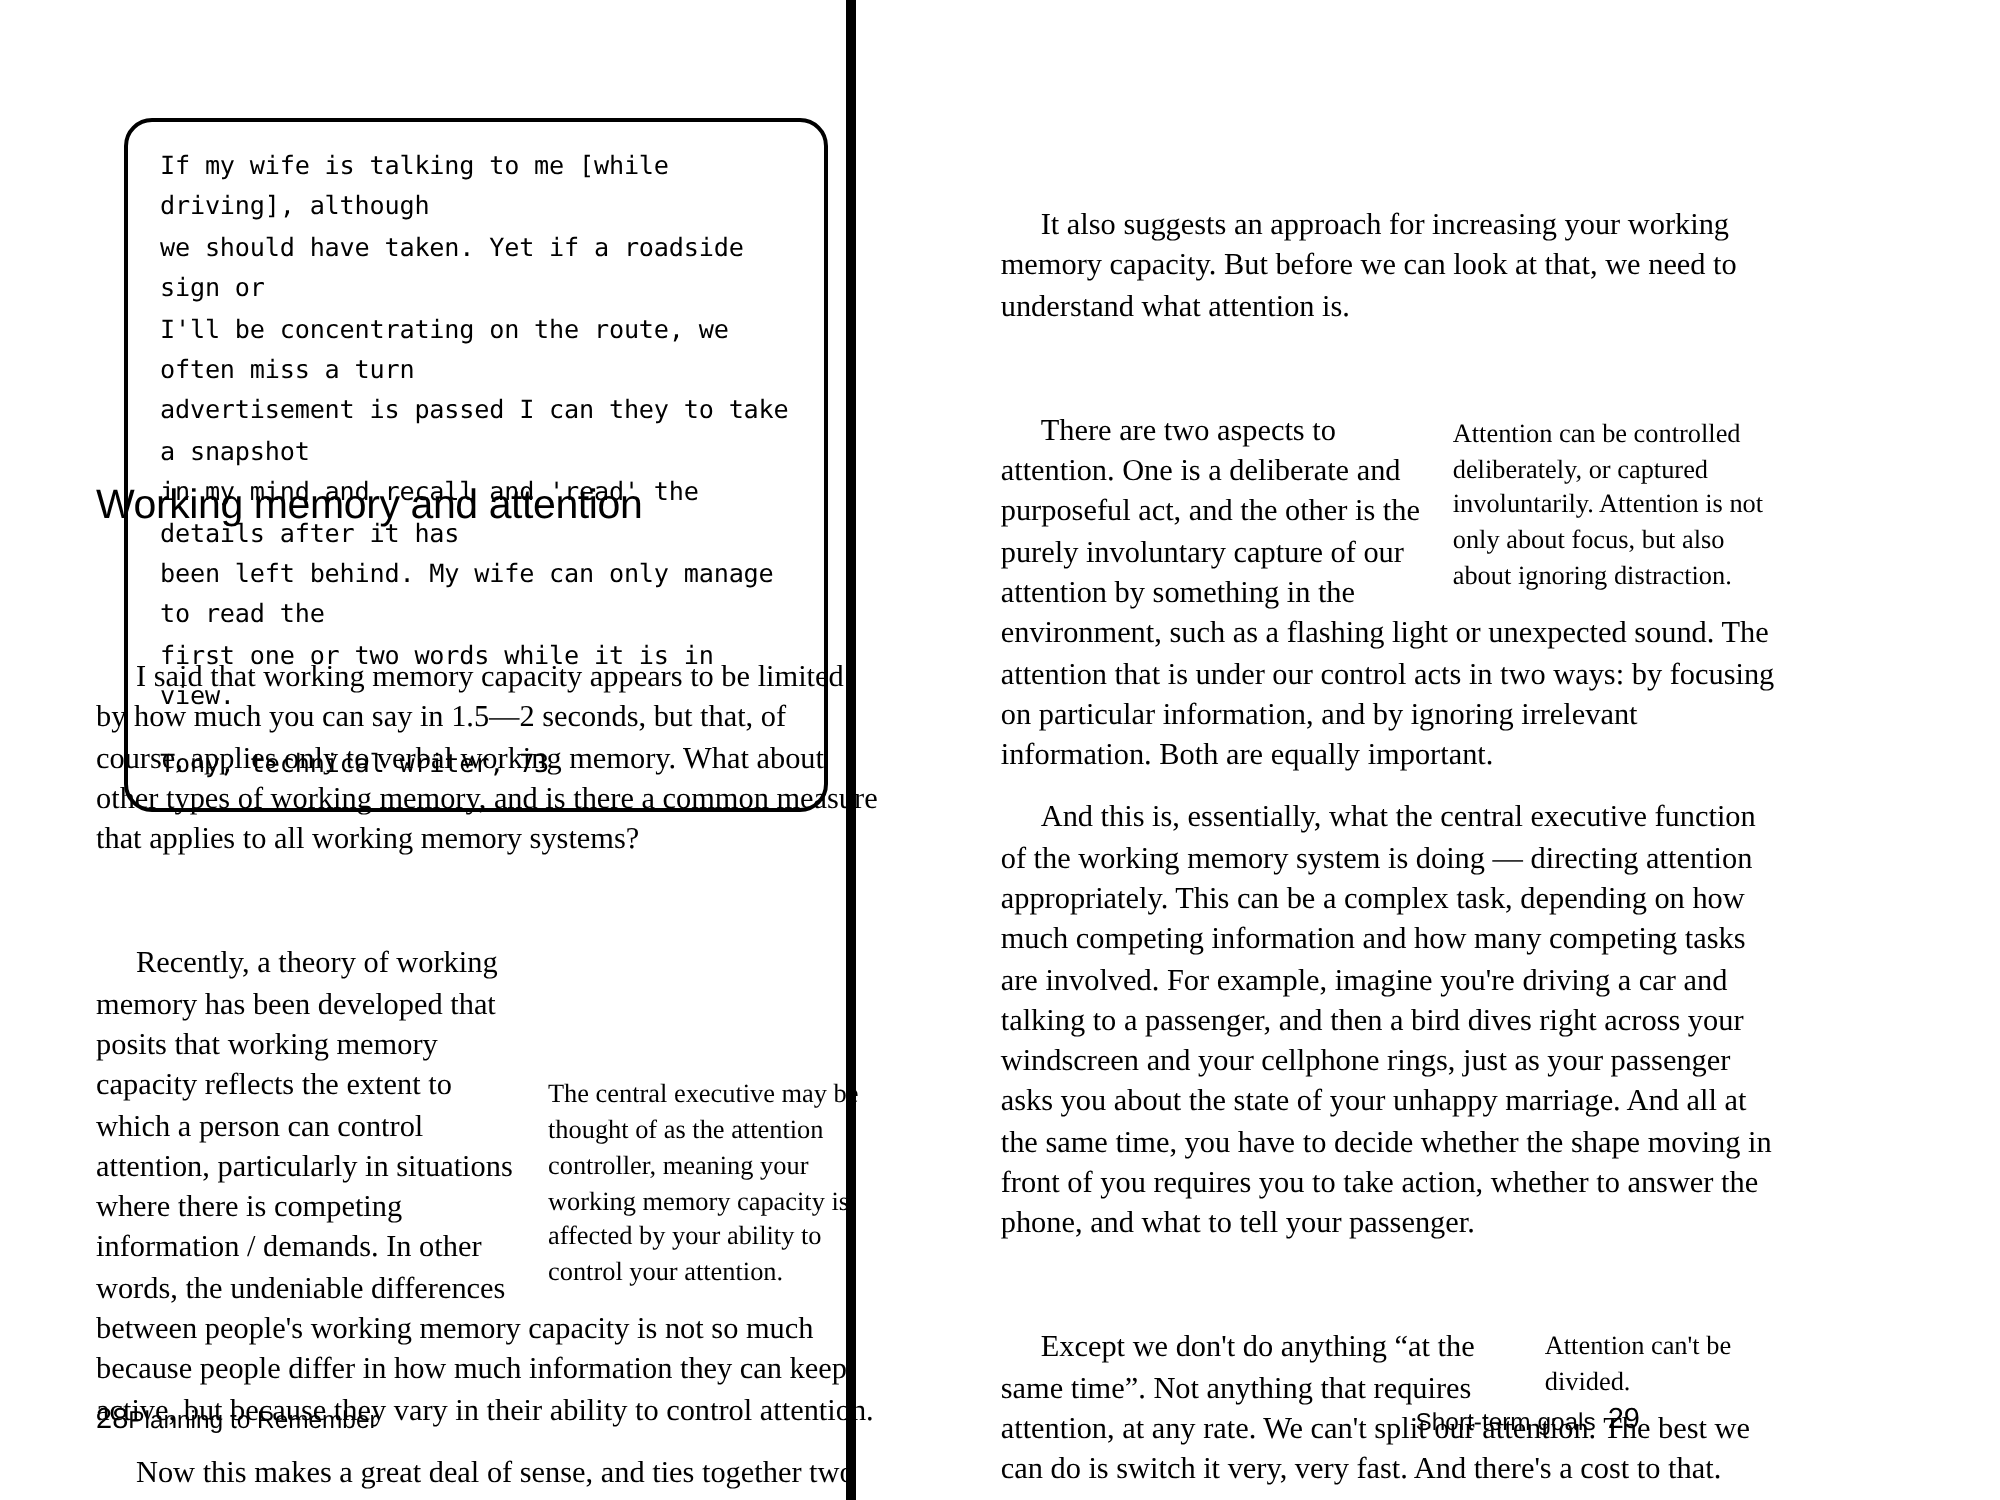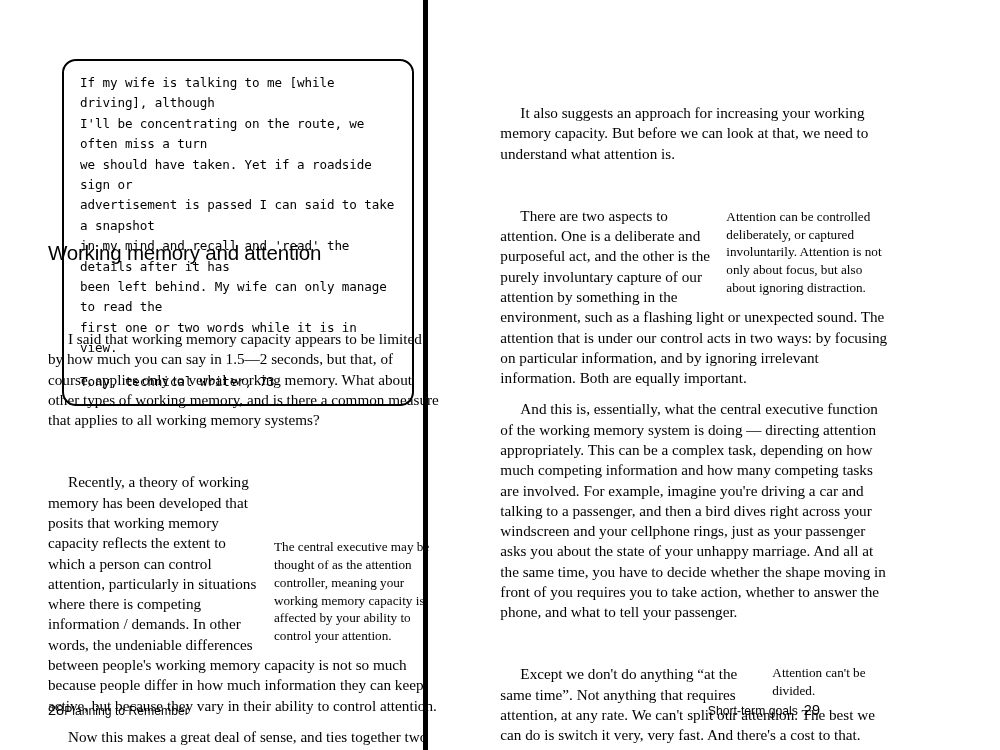--- a/index.html
+++ b/index.html
@@ -155,23 +155,23 @@
 
 <div class="spread">
 
   <div class="page page-left">
     <div class="page-inner">
 
       <div class="lp-content">
 
         <div class="quote-box">
           <p>If my wife is talking to me [while driving], although</p>
+          <p>we should have taken. Yet if a roadside sign or</p>
           <p>I'll be concentrating on the route, we often miss a turn</p>
-          <p>we should have taken. Yet if a roadside sign or</p>
-          <p>advertisement is passed I can said to take a snapshot</p>
+          <p>advertisement is passed I can they to take a snapshot</p>
           <p>in my mind and recall and 'read' the details after it has</p>
           <p>been left behind. My wife can only manage to read the</p>
           <p>first one or two words while it is in view.</p>
           <p class="quote-attr">Tony, technical writer, 73</p>
         </div>
 
         <div style="position:absolute; left:0; top:241px; width:392px;">
           <h2 class="section-head">Working memory and attention</h2>
 
           <div style="height:22px;"></div>

